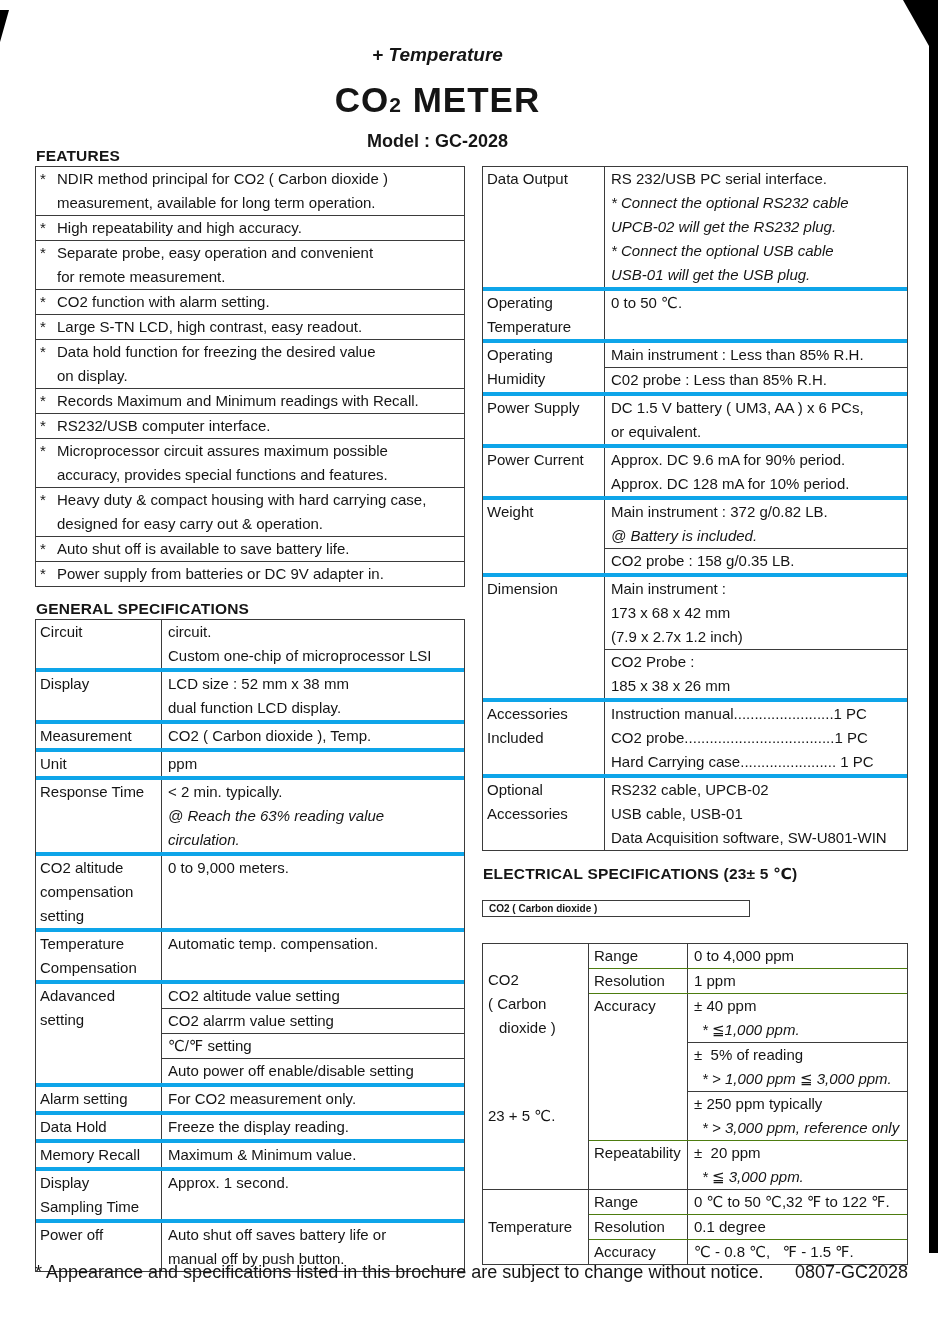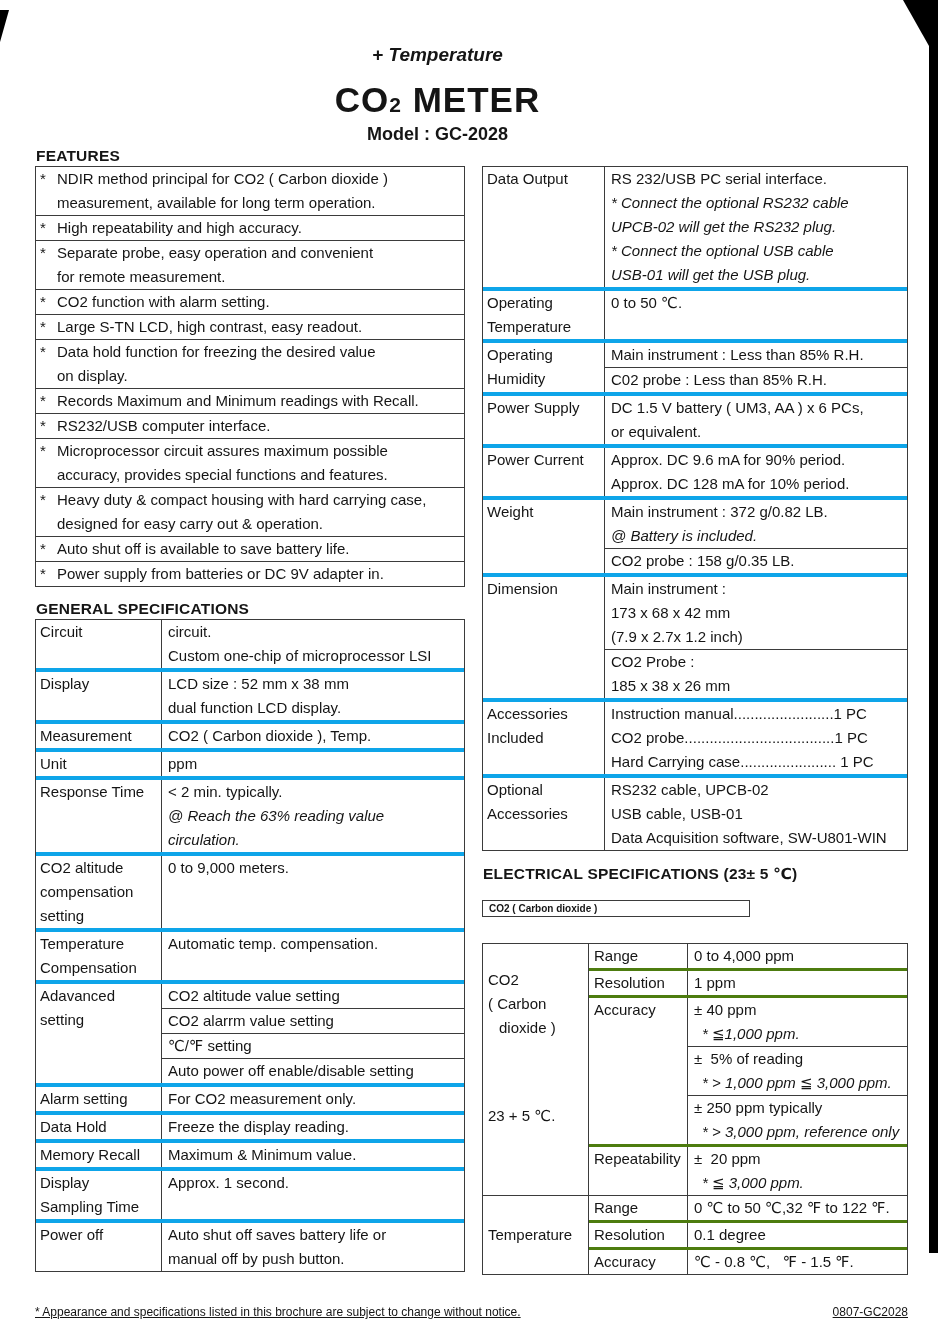--- a/index.html
+++ b/index.html
@@ -14,21 +14,21 @@
   .i { font-style:italic; }
   .d1 { padding-left:14px; }
   .d2 { padding-left:40px; }
   .sep { border-bottom:1px solid #3b3b3b; }
 
   
   .titles { position:absolute; top:44px; left:0; width:875px; text-align:center; }
   .t1 { font-size:19px; font-weight:bold; font-style:italic; }
   .t2 { font-size:35px; font-weight:bold; letter-spacing:1px; margin-top:14px; }
   .t2 .sub { font-size:21px; }
-  .t3 { font-size:18px; font-weight:bold; margin-top:4px; }
+  .t3 { font-size:18px; font-weight:bold; margin-top:11px; }
 
   
   .col-left  { position:absolute; left:35px;  top:147px; width:430px; }
   .col-right { position:absolute; left:482px; top:147px; width:426px; }
 
   .sec-heading { font-size:15.5px; font-weight:bold; margin:0 0 2px 1px; line-height:17px; letter-spacing:0.2px; }
   .mt  { margin-top:13px; }
   .mt2 { margin-top:14px; }
 
   
@@ -56,30 +56,30 @@
   .co2-box { border:1px solid #3b3b3b; width:268px; margin-top:18px; padding:2px 0 2px 6px; font-weight:bold; font-size:10px; }
   .e-table { border:1px solid #3b3b3b; margin-top:26px; }
   .e-group { display:flex; border-bottom:1px solid #3b3b3b; }
   .e-group:last-child { border-bottom:none; }
   .e-col1 { width:106px; flex-shrink:0; border-right:1px solid #3b3b3b; position:relative; }
   .e-col1 .abs { position:absolute; left:0; padding-left:5px; line-height:24px; white-space:pre-wrap; }
   .l1 { top:24px; } .l2 { top:48px; } .l3 { top:72px; padding-left:16px !important; } .l4 { top:160px; }
   .vcenter { display:flex; align-items:center; }
   .vcenter .line { padding-left:5px; }
   .e-rows { flex:1; display:flex; flex-direction:column; }
-  .e-row { display:flex; border-bottom:3px solid #4d7c0f; }
+  .e-row { display:flex; border-bottom:1px solid #4d7c0f; }
   .e-row:last-child { border-bottom:none; }
   .e-param { width:99px; flex-shrink:0; border-right:1px solid #3b3b3b; }
   .e-param .line { padding-left:5px; }
   .e-val { flex:1; }
   .e-sub { border-bottom:1px solid #3b3b3b; }
   .e-sub:last-child { border-bottom:none; }
 
   
-  .footer { position:absolute; top:1305px; left:35px; width:873px; display:flex; justify-content:space-between; font-size:12px;text-decoration:underline; }
+  .footer { position:absolute; top:1262px; left:35px; width:873px; display:flex; justify-content:space-between; font-size:18px; }
 
   
   .edge-right { position:absolute; left:929px; top:0; width:9px; height:1253px; background:#000; }
   .corner-tr { position:absolute; right:9px; top:0; width:0; height:0; border-top:46px solid #000; border-left:26px solid transparent; }
   .corner-tl { position:absolute; left:0; top:10px; width:0; height:0; border-bottom:32px solid transparent; border-left:9px solid #000; }
 </style>
 </head>
 <body>
 
 <div class="edge-right"></div>

